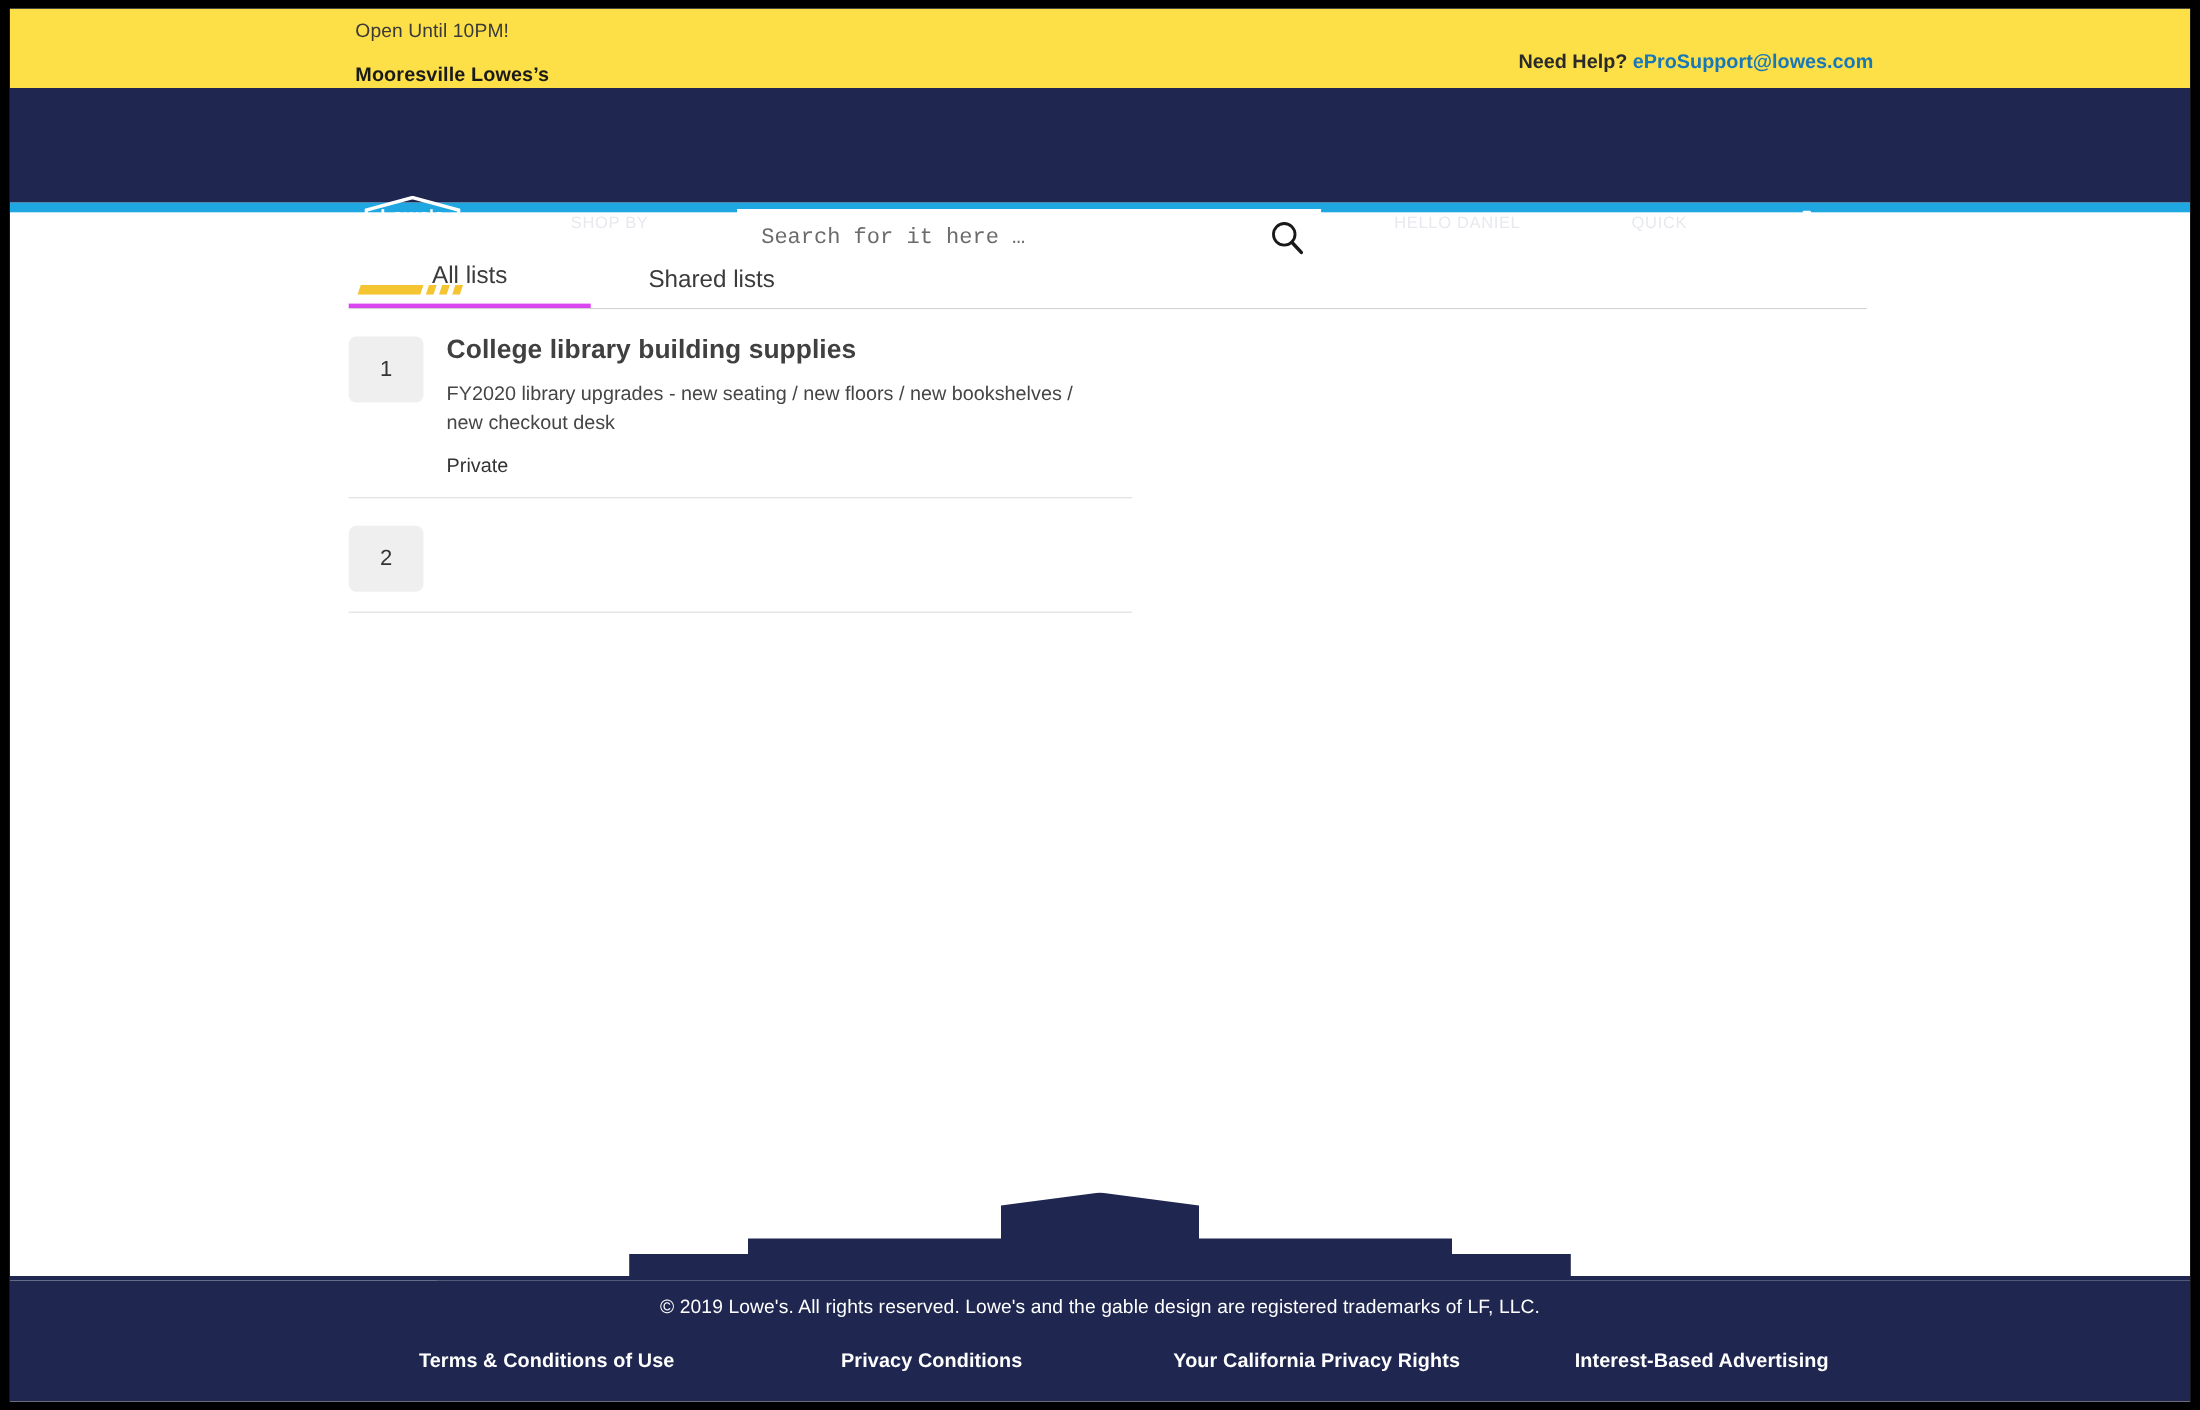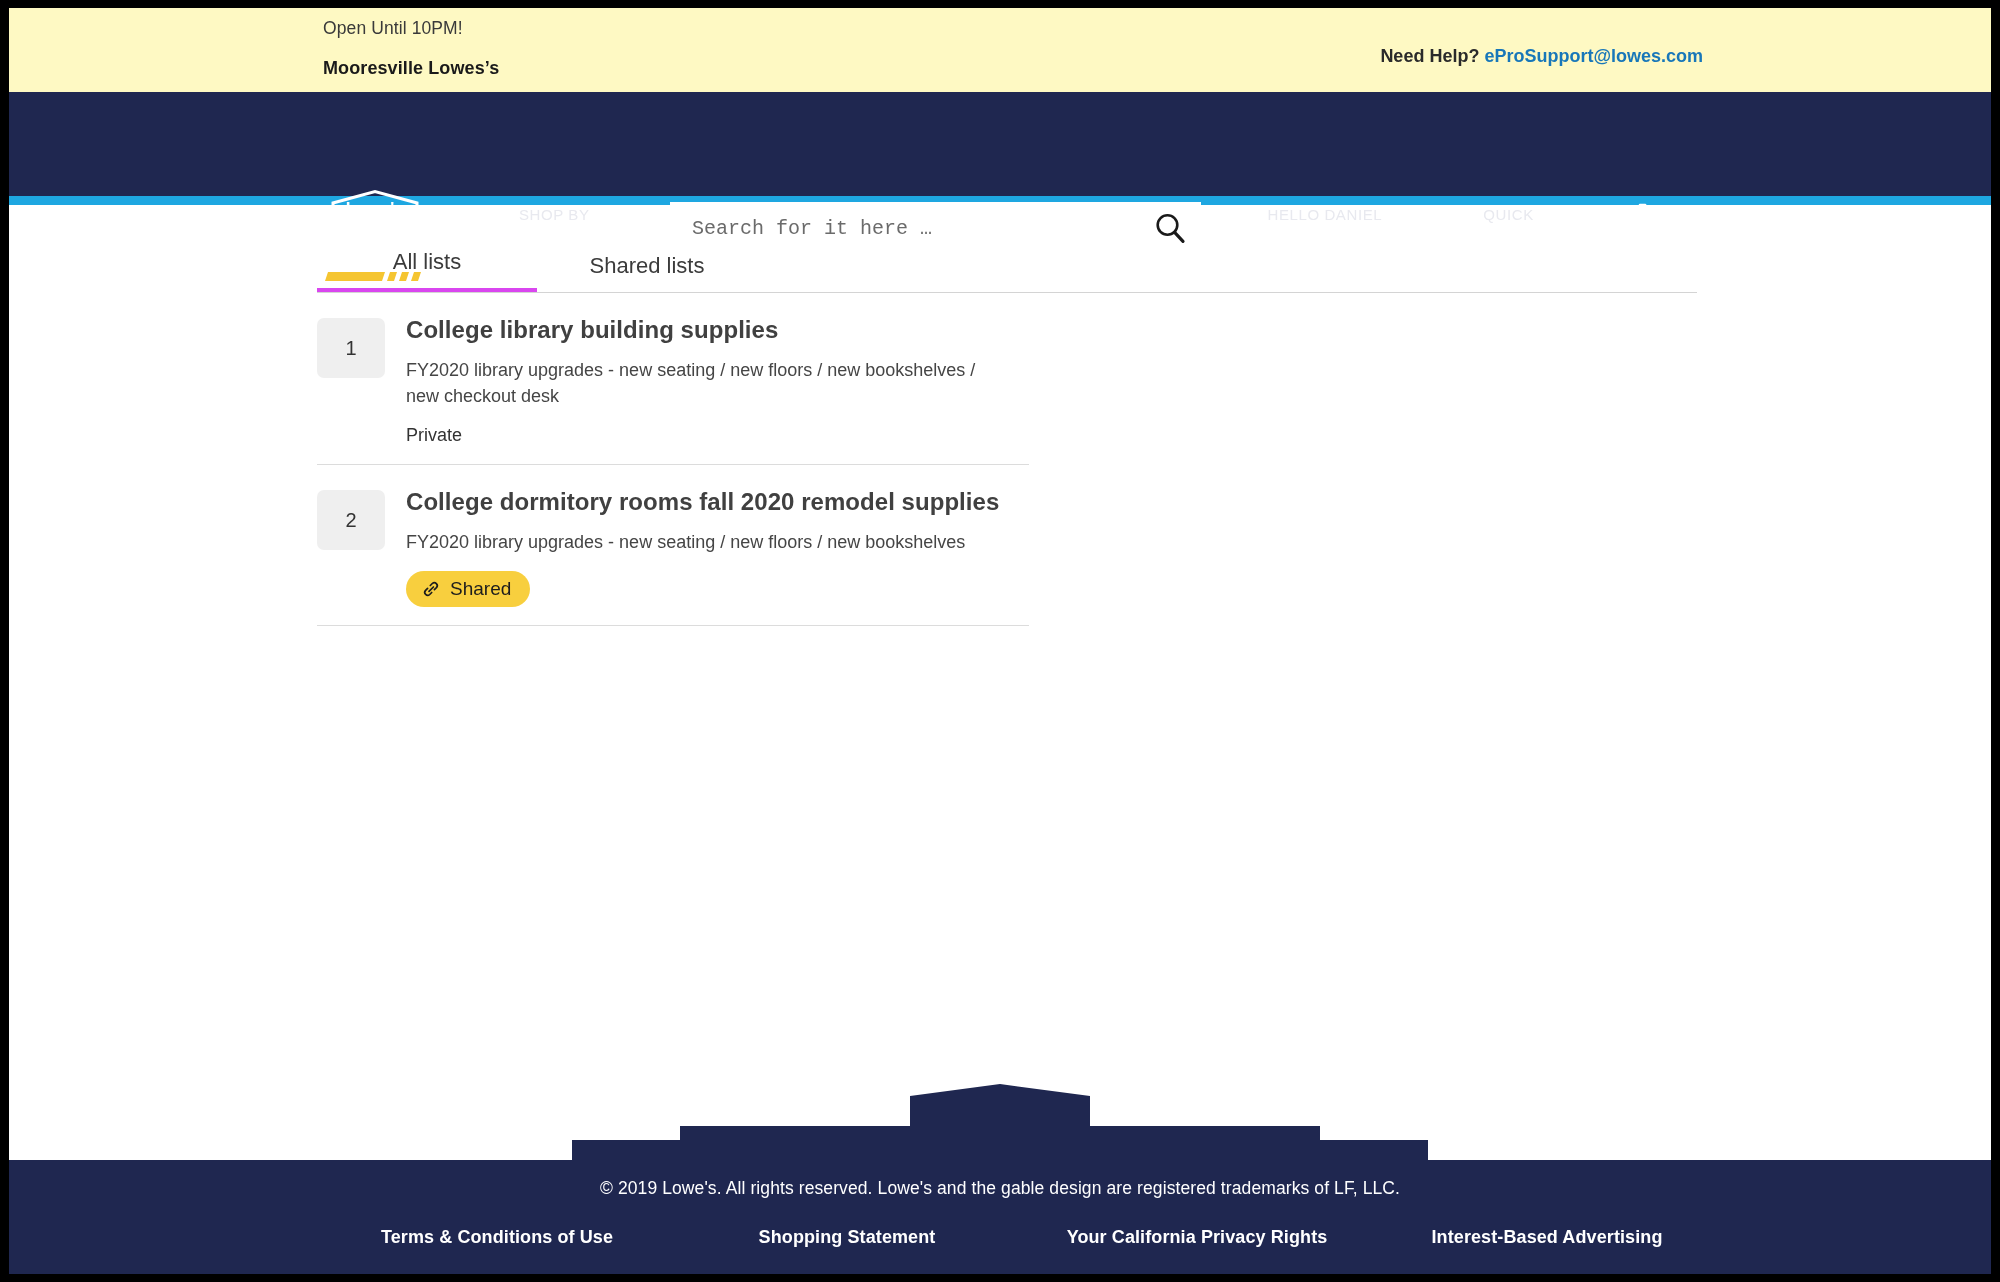--- a/index.html
+++ b/index.html
@@ -19,22 +19,22 @@
     overflow: hidden;
     border-left: 9px solid #000;
     border-right: 9px solid #000;
     border-top: 8px solid #000;
     border-bottom: 8px solid #000;
   }
 
   
   .topbar {
     position: relative;
-    height: 84px;
-    background: #fef9c3;
+    height: 72px;
+    background: #fde047;
     display: flex;
     align-items: center;
   }
   .store-info {
     position: absolute;
     left: 314px;
     top: 8px;
     line-height: 1.38;
   }
   .store-open {
@@ -436,48 +436,34 @@
         <div class="row-badge">1</div>
         <div class="row-body">
           <div class="row-title">College library building supplies</div>
           <div class="row-desc">FY2020 library upgrades - new seating / new floors / new bookshelves / new checkout desk</div>
           <div class="row-status">Private</div>
         </div>
       </div>
 
       <div class="list-row">
         <div class="row-badge">2</div>
-        <div class="row-body">
-          <div class="row-title">College dormitory rooms fall 2020 remodel supplies</div>
-          <div class="row-desc">FY2020 library upgrades - new seating / new floors / new bookshelves</div>
-          <div class="badge-shared">
-            <span class="link-icon">
-              <svg width="20" height="20" viewBox="0 0 20 20">
-                <path d="M8 12.4 L12.4 8" stroke="#1d1d1d" stroke-width="1.7" fill="none" stroke-linecap="round"></path>
-                <path d="M6.6 9.4 L4.6 11.4 a2.9 2.9 0 0 0 4.1 4.1 l2 -2" stroke="#1d1d1d" stroke-width="1.7" fill="none" stroke-linecap="round"></path>
-                <path d="M13.4 10.6 L15.4 8.6 a2.9 2.9 0 0 0 -4.1 -4.1 l-2 2" stroke="#1d1d1d" stroke-width="1.7" fill="none" stroke-linecap="round"></path>
-              </svg>
-            </span>
-            <span>Shared</span>
-          </div>
-        </div>
       </div>
 
     </div>
   </div>
 
   <div class="footer-wrap">
     <svg class="gable" viewBox="0 0 1982 80" preserveAspectRatio="none">
       <path d="M0 80 L0 76 L175 76 L175 56 L283 56 L283 42 L513 42 L513 12 L603 0 L693 12 L693 42 L923 42 L923 56 L1031 56 L1031 76 L1982 76 L1982 80 Z" fill="#1f2750" transform="translate(388,0)"></path>
       <rect x="0" y="76" width="1982" height="4" fill="#1f2750"></rect>
     </svg>
     <div class="footer">
       <div class="footer-copy">© 2019 Lowe's. All rights reserved. Lowe's and the gable design are registered trademarks of LF, LLC.</div>
       <div class="footer-links">
         <a class="footer-link" style="text-decoration:none" href="#">Terms &amp; Conditions of Use</a>
-        <a class="footer-link" style="text-decoration:none" href="#">Shopping Statement</a>
+        <a class="footer-link" style="text-decoration:none" href="#">Privacy Conditions</a>
         <a class="footer-link" style="text-decoration:none" href="#">Your California Privacy Rights</a>
         <a class="footer-link" style="text-decoration:none" href="#">Interest-Based Advertising</a>
       </div>
     </div>
   </div>
 
 </div>
 
 </body></html>

